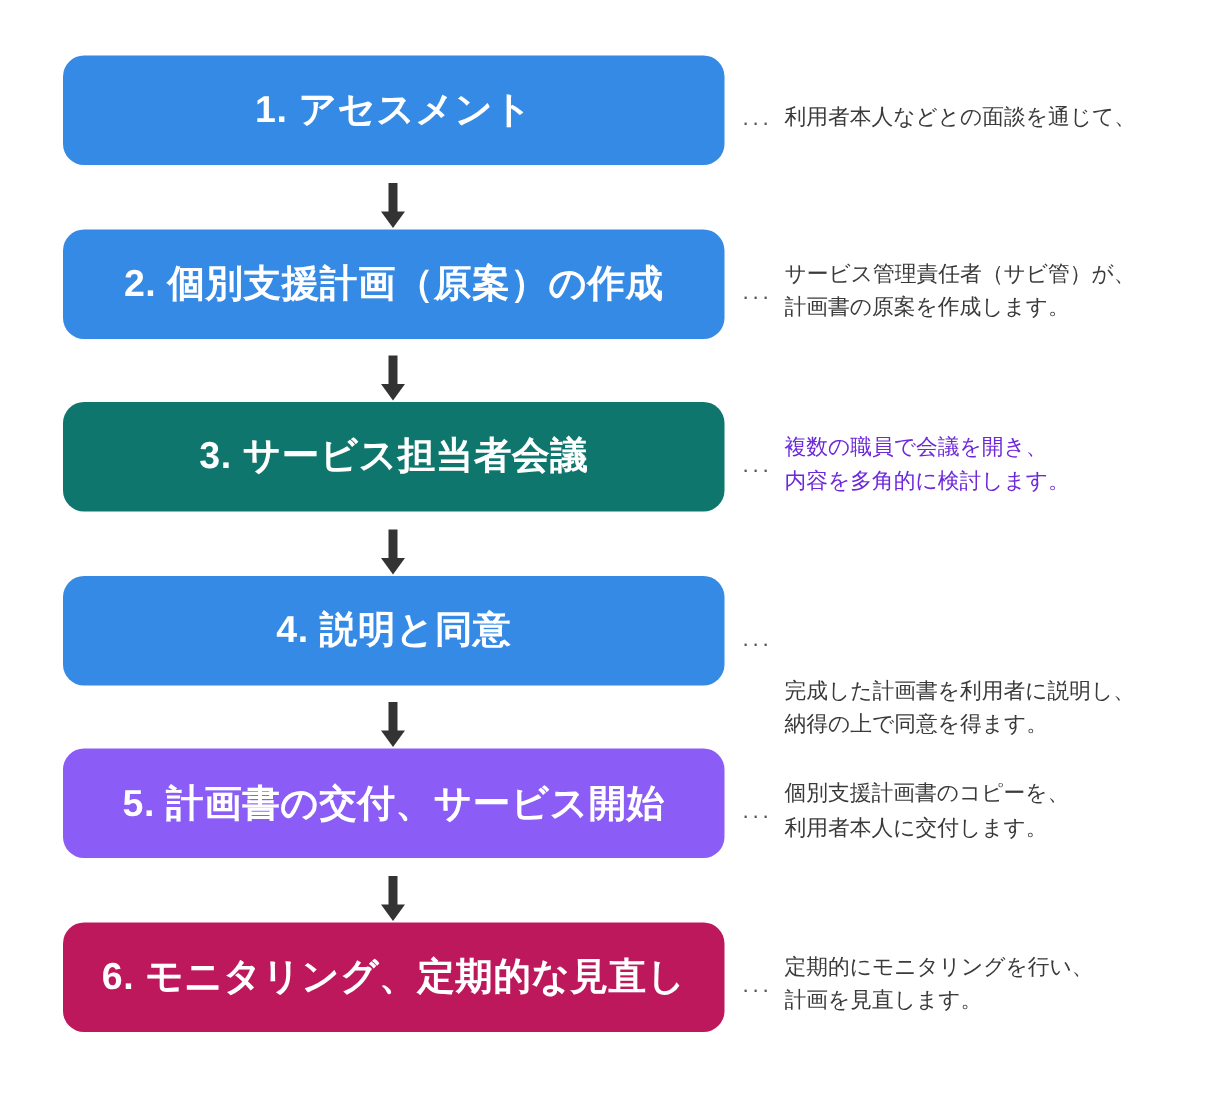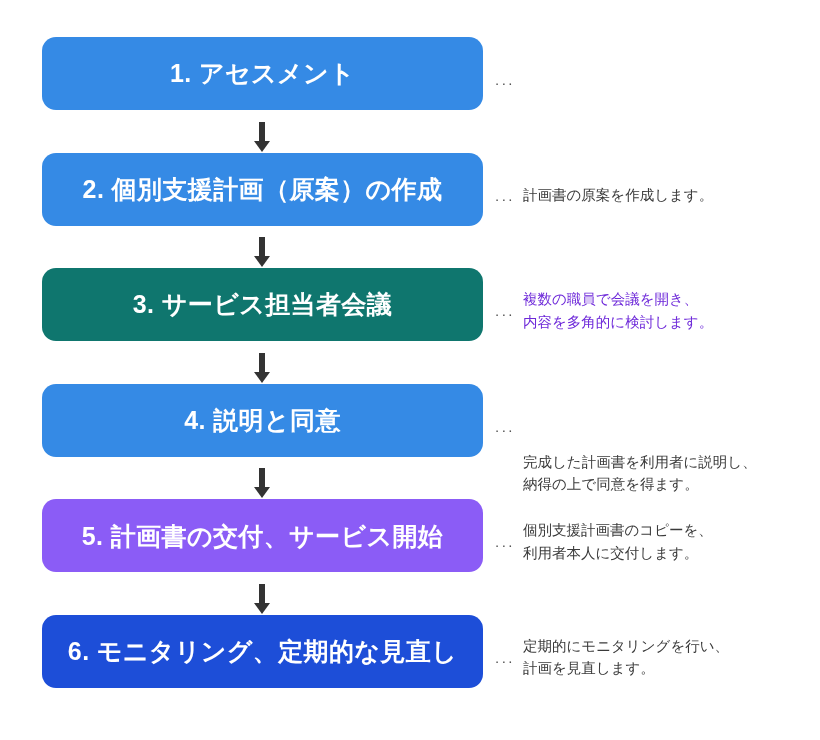--- a/index.html
+++ b/index.html
@@ -115,34 +115,36 @@
 </head>
 <body>
 
 <div id="flow-root">
     <div class="step-row" style="top: 37px; height: 84px;">
       <div class="step-box" style="background: rgb(53, 138, 229);">
         <span class="step-label" style="color: rgb(255, 255, 255);">1. アセスメント</span>
       </div>
       <span class="note-dots">...</span>
       <div class="note-text" style="color: rgb(58, 58, 58);">
+        <span class="note-line">利用者本人などとの面談を通じて、</span>
       </div>
     </div>
     <div class="connector" style="top: 121.6px;">
       <div class="arrow">
         <div class="arrow-shaft"></div>
         <div class="arrow-head"></div>
       </div>
     </div>
     <div class="step-row" style="top: 152.6px; height: 84px;">
       <div class="step-box" style="background: rgb(53, 138, 229);">
         <span class="step-label" style="color: rgb(255, 255, 255);">2. 個別支援計画（原案）の作成</span>
       </div>
       <span class="note-dots">...</span>
       <div class="note-text" style="color: rgb(58, 58, 58);">
+        <span class="note-line">サービス管理責任者（サビ管）が、</span>
         <span class="note-line">計画書の原案を作成します。</span>
       </div>
     </div>
     <div class="connector" style="top: 237.2px;">
       <div class="arrow">
         <div class="arrow-shaft"></div>
         <div class="arrow-head"></div>
       </div>
     </div>
     <div class="step-row" style="top: 268.2px; height: 84px;">
@@ -187,21 +189,21 @@
         <span class="note-line">利用者本人に交付します。</span>
       </div>
     </div>
     <div class="connector" style="top: 584px;">
       <div class="arrow">
         <div class="arrow-shaft"></div>
         <div class="arrow-head"></div>
       </div>
     </div>
     <div class="step-row" style="top: 615px; height: 84px;">
-      <div class="step-box" style="background: #1d4ed8;">
+      <div class="step-box" style="background: #be185d;">
         <span class="step-label" style="color: rgb(255, 255, 255);">6. モニタリング、定期的な見直し</span>
       </div>
       <span class="note-dots">...</span>
       <div class="note-text" style="color: rgb(58, 58, 58);">
         <span class="note-line">定期的にモニタリングを行い、</span>
         <span class="note-line">計画を見直します。</span>
       </div>
     </div>
   </div>
 

